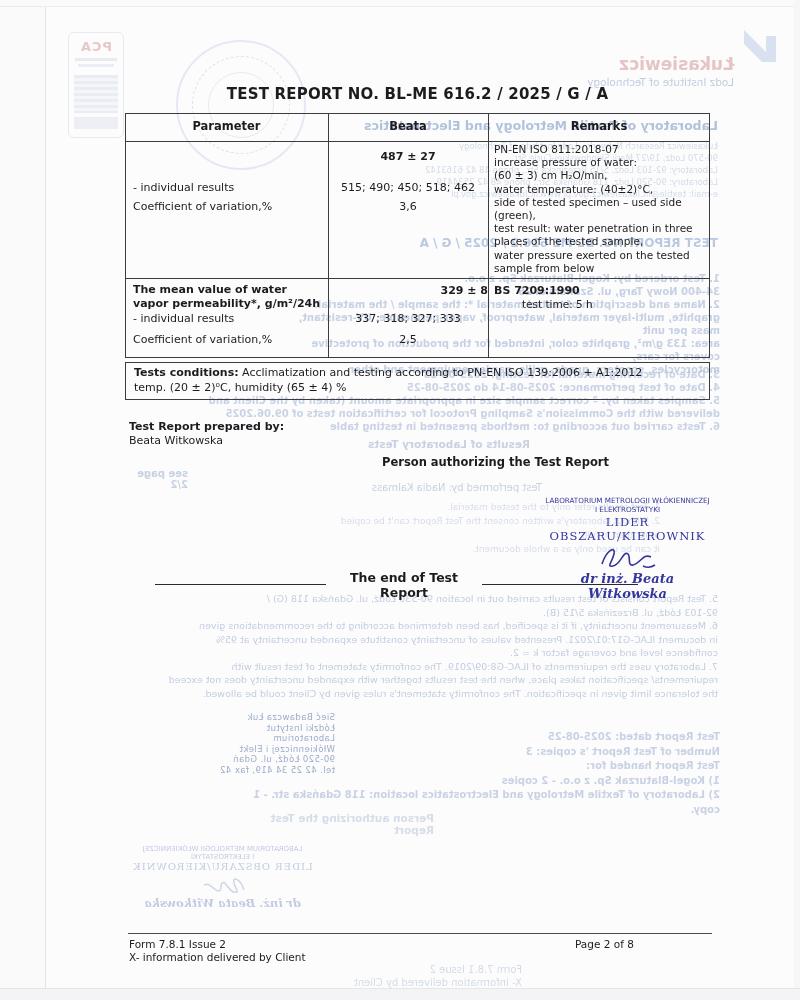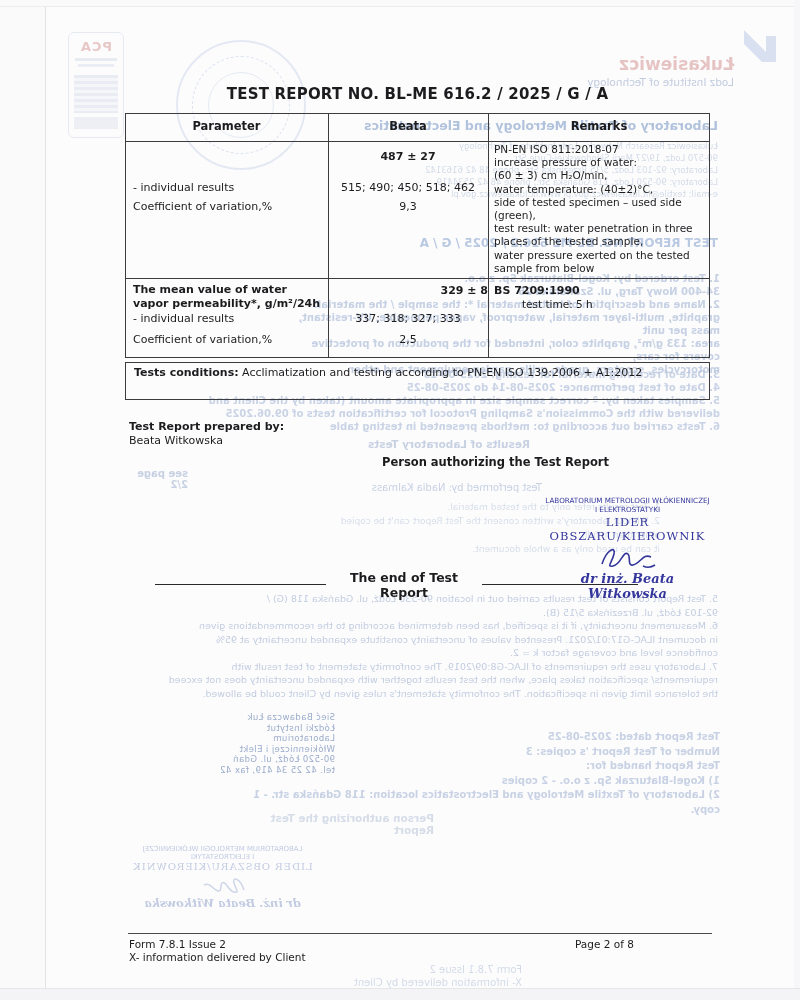--- a/index.html
+++ b/index.html
@@ -155,21 +155,21 @@
   <div class="abs hline2"></div>
 
   <div class="abs b c hdr" style="left:125px; width:203px;">Parameter</div>
   <div class="abs b c hdr" style="left:328px; width:160px;">Beata</div>
   <div class="abs b c hdr" style="left:488px; width:222px;">Remarks</div>
 
   <div class="abs cell" style="left:133px; top:181px;">- individual results</div>
   <div class="abs cell" style="left:133px; top:200px;">Coefficient of variation,%</div>
   <div class="abs b c cell" style="left:328px; top:150px; width:160px;">487 ± 27</div>
   <div class="abs c cell" style="left:328px; top:181px; width:160px;">515; 490; 450; 518; 462</div>
-  <div class="abs c cell" style="left:328px; top:200px; width:160px;">9,3</div>
+  <div class="abs c cell" style="left:328px; top:200px; width:160px;">3,6</div>
   <div class="abs remarks-list" style="left:494px; top:143px; width:212px;">
       <div>PN-EN ISO 811:2018-07</div>
       <div>increase pressure of water:</div>
       <div>(60 ± 3) cm H₂O/min,</div>
       <div>water temperature: (40±2)°C,</div>
       <div>side of tested specimen – used side</div>
       <div>(green),</div>
       <div>test result: water penetration in three</div>
       <div>places of the tested sample,</div>
       <div>water pressure exerted on the tested</div>
@@ -180,20 +180,21 @@
   <div class="abs cell" style="left:133px; top:312px;">- individual results</div>
   <div class="abs cell" style="left:133px; top:333px;">Coefficient of variation,%</div>
   <div class="abs b c cell" style="left:328px; top:284px; width:160px;text-align:right;">329 ± 8</div>
   <div class="abs c cell" style="left:328px; top:312px; width:160px;">337; 318; 327; 333</div>
   <div class="abs c cell" style="left:328px; top:333px; width:160px;">2,5</div>
   <div class="abs b" style="left:494px; top:284px; font-size:11px;">BS 7209:1990</div>
   <div class="abs" style="left:522px; top:298px; font-size:10.5px;">test time: 5 h</div>
 
   <div class="abs cond-box">
     <span class="b">Tests conditions:</span><span> Acclimatization and testing according to PN-EN ISO 139:2006 + A1:2012</span>
+    <div>temp. (20 ± 2)⁰C, humidity (65 ± 4) %</div>
   </div>
 
   <div class="abs b" style="left:129px; top:420px; font-size:11px;">Test Report prepared by:</div>
   <div class="abs" style="left:129px; top:434px; font-size:11px;">Beata Witkowska</div>
 
   <div class="abs b" style="left:382px; top:455px; font-size:11.5px;">Person authorizing the Test Report</div>
 
   <div class="abs c stamp" style="left:540px; top:496px; width:175px;">
     <div style="font-size:7.2px;">LABORATORIUM METROLOGII WŁÓKIENNICZEJ</div>
     <div style="font-size:7.2px;">I ELEKTROSTATYKI</div>

